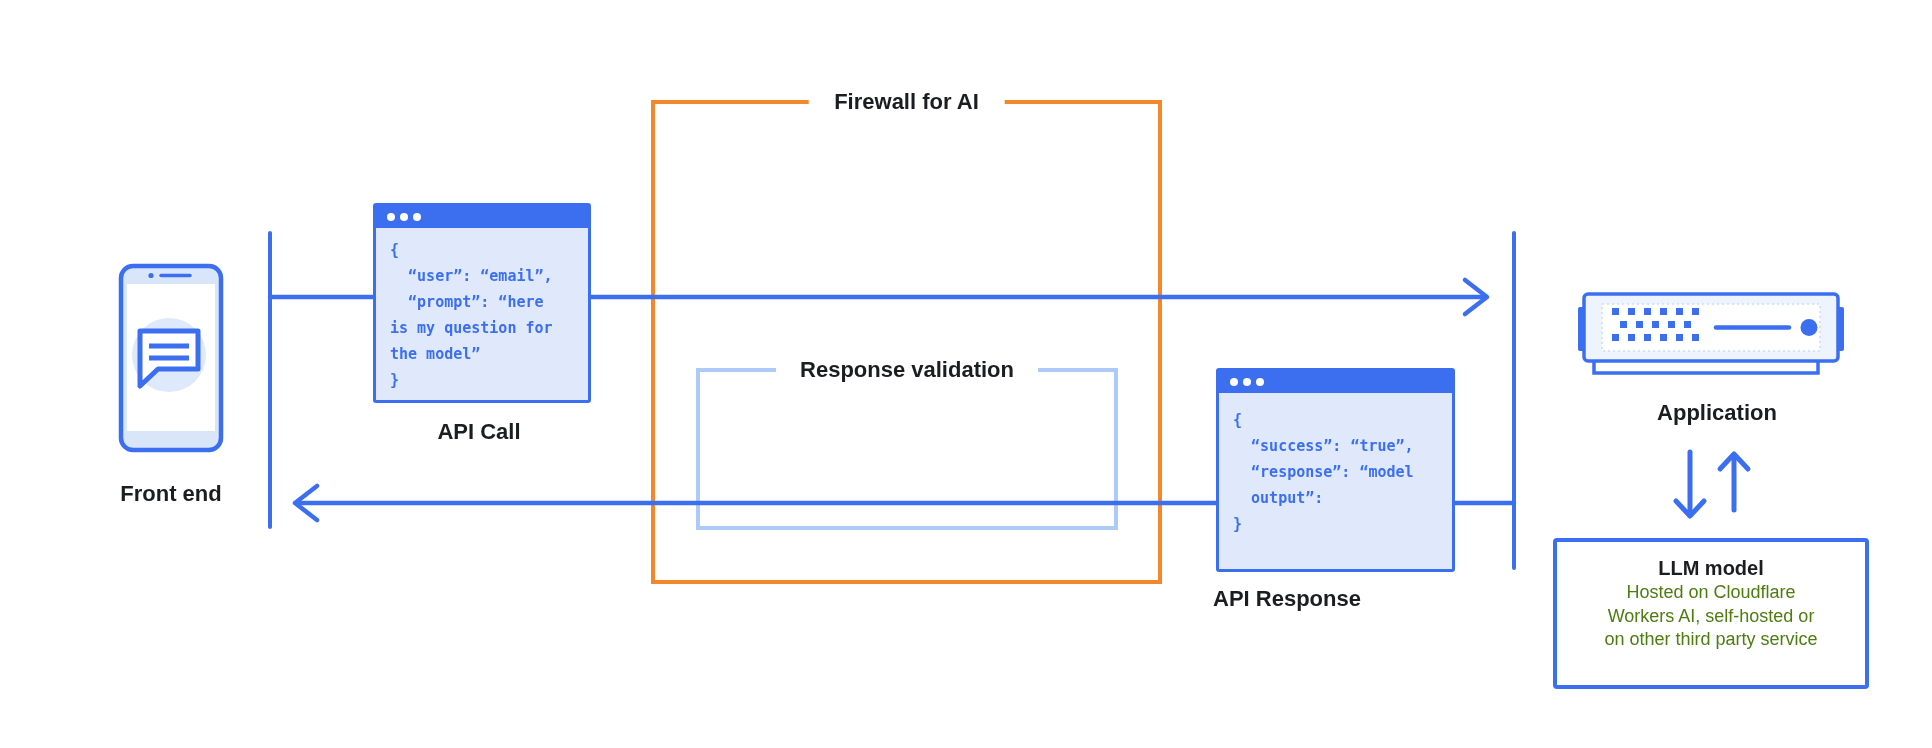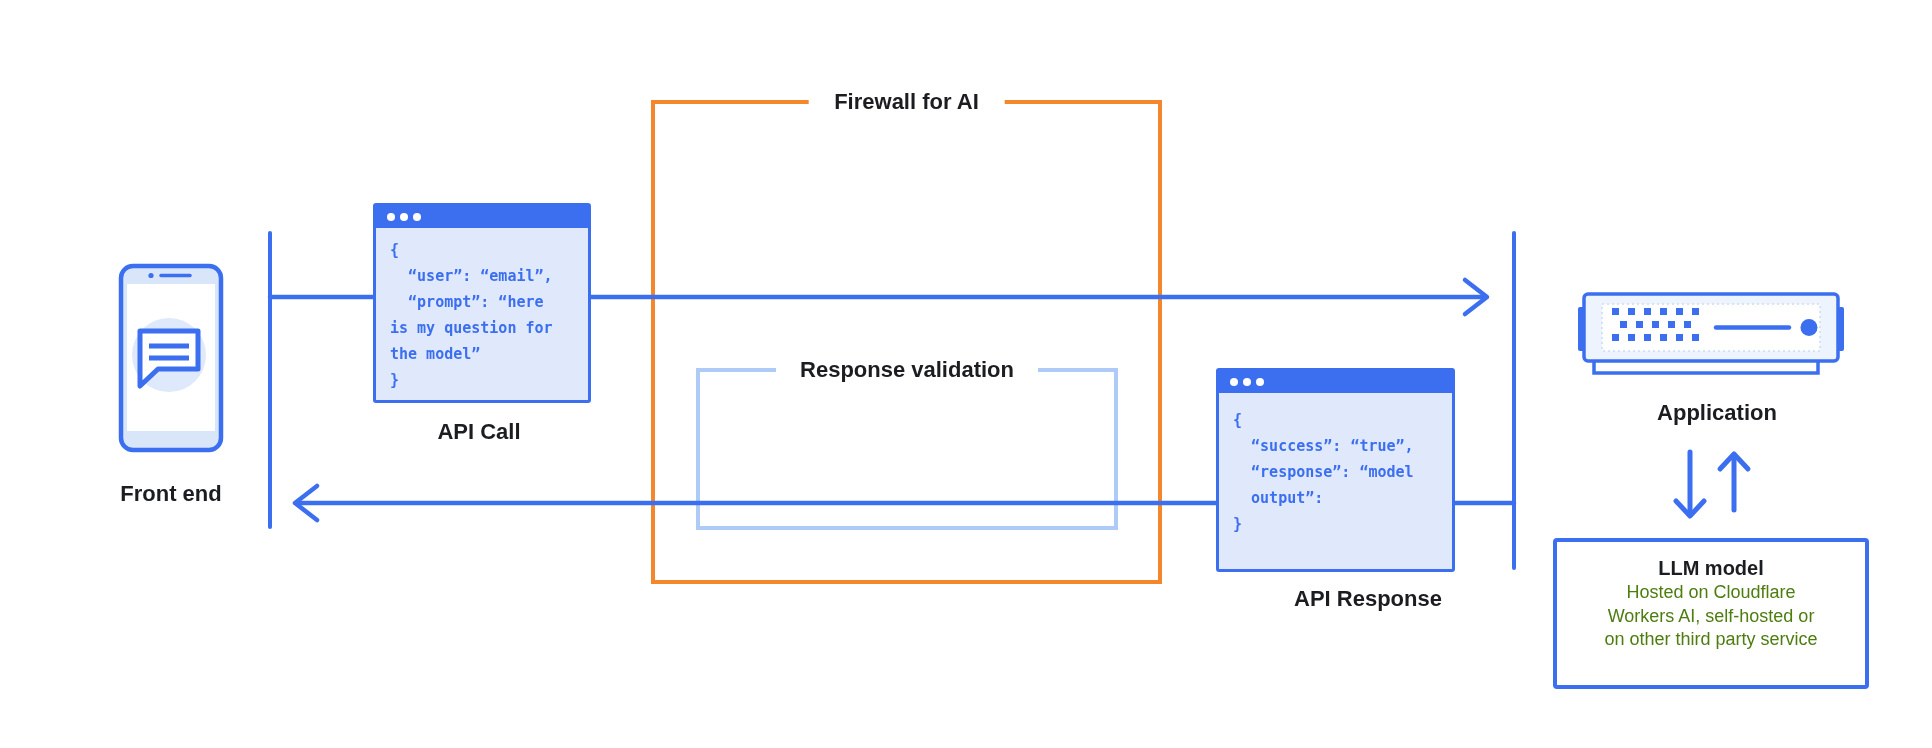--- a/index.html
+++ b/index.html
@@ -217,21 +217,21 @@
       <div class="dot"></div>
       <div class="dot"></div>
       <div class="dot"></div>
     </div>
     <pre class="code">{
   “success”: “true”,
   “response”: “model
   output”:
 }</pre>
   </div>
-  <div class="diagram-label" style="left:1368px; top:599px;">API Response</div>
+  <div class="diagram-label" style="left:1287px; top:599px;">API Response</div>
 
   <div class="icon-wrap" style="left:1576px; top:292px;">
     <svg width="270" height="86" viewBox="0 0 270 86">
       <rect x="2" y="15" width="13" height="44" rx="2" fill="#3C6FF0"></rect>
       <rect x="255" y="15" width="13" height="44" rx="2" fill="#3C6FF0"></rect>
       <rect x="18" y="66" width="224" height="15" fill="#ffffff" stroke="#3C6FF0" stroke-width="3.5"></rect>
       <rect x="8" y="2" width="254" height="67" rx="4" fill="#EDF4FD" stroke="#3C6FF0" stroke-width="3.5"></rect>
       <rect x="26" y="12" width="218" height="47" fill="#ffffff" stroke="#C7DCF9" stroke-width="1.5" stroke-dasharray="2 3"></rect>
       <g fill="#3C6FF0">
         <rect x="36" y="16" width="7" height="7"></rect>

